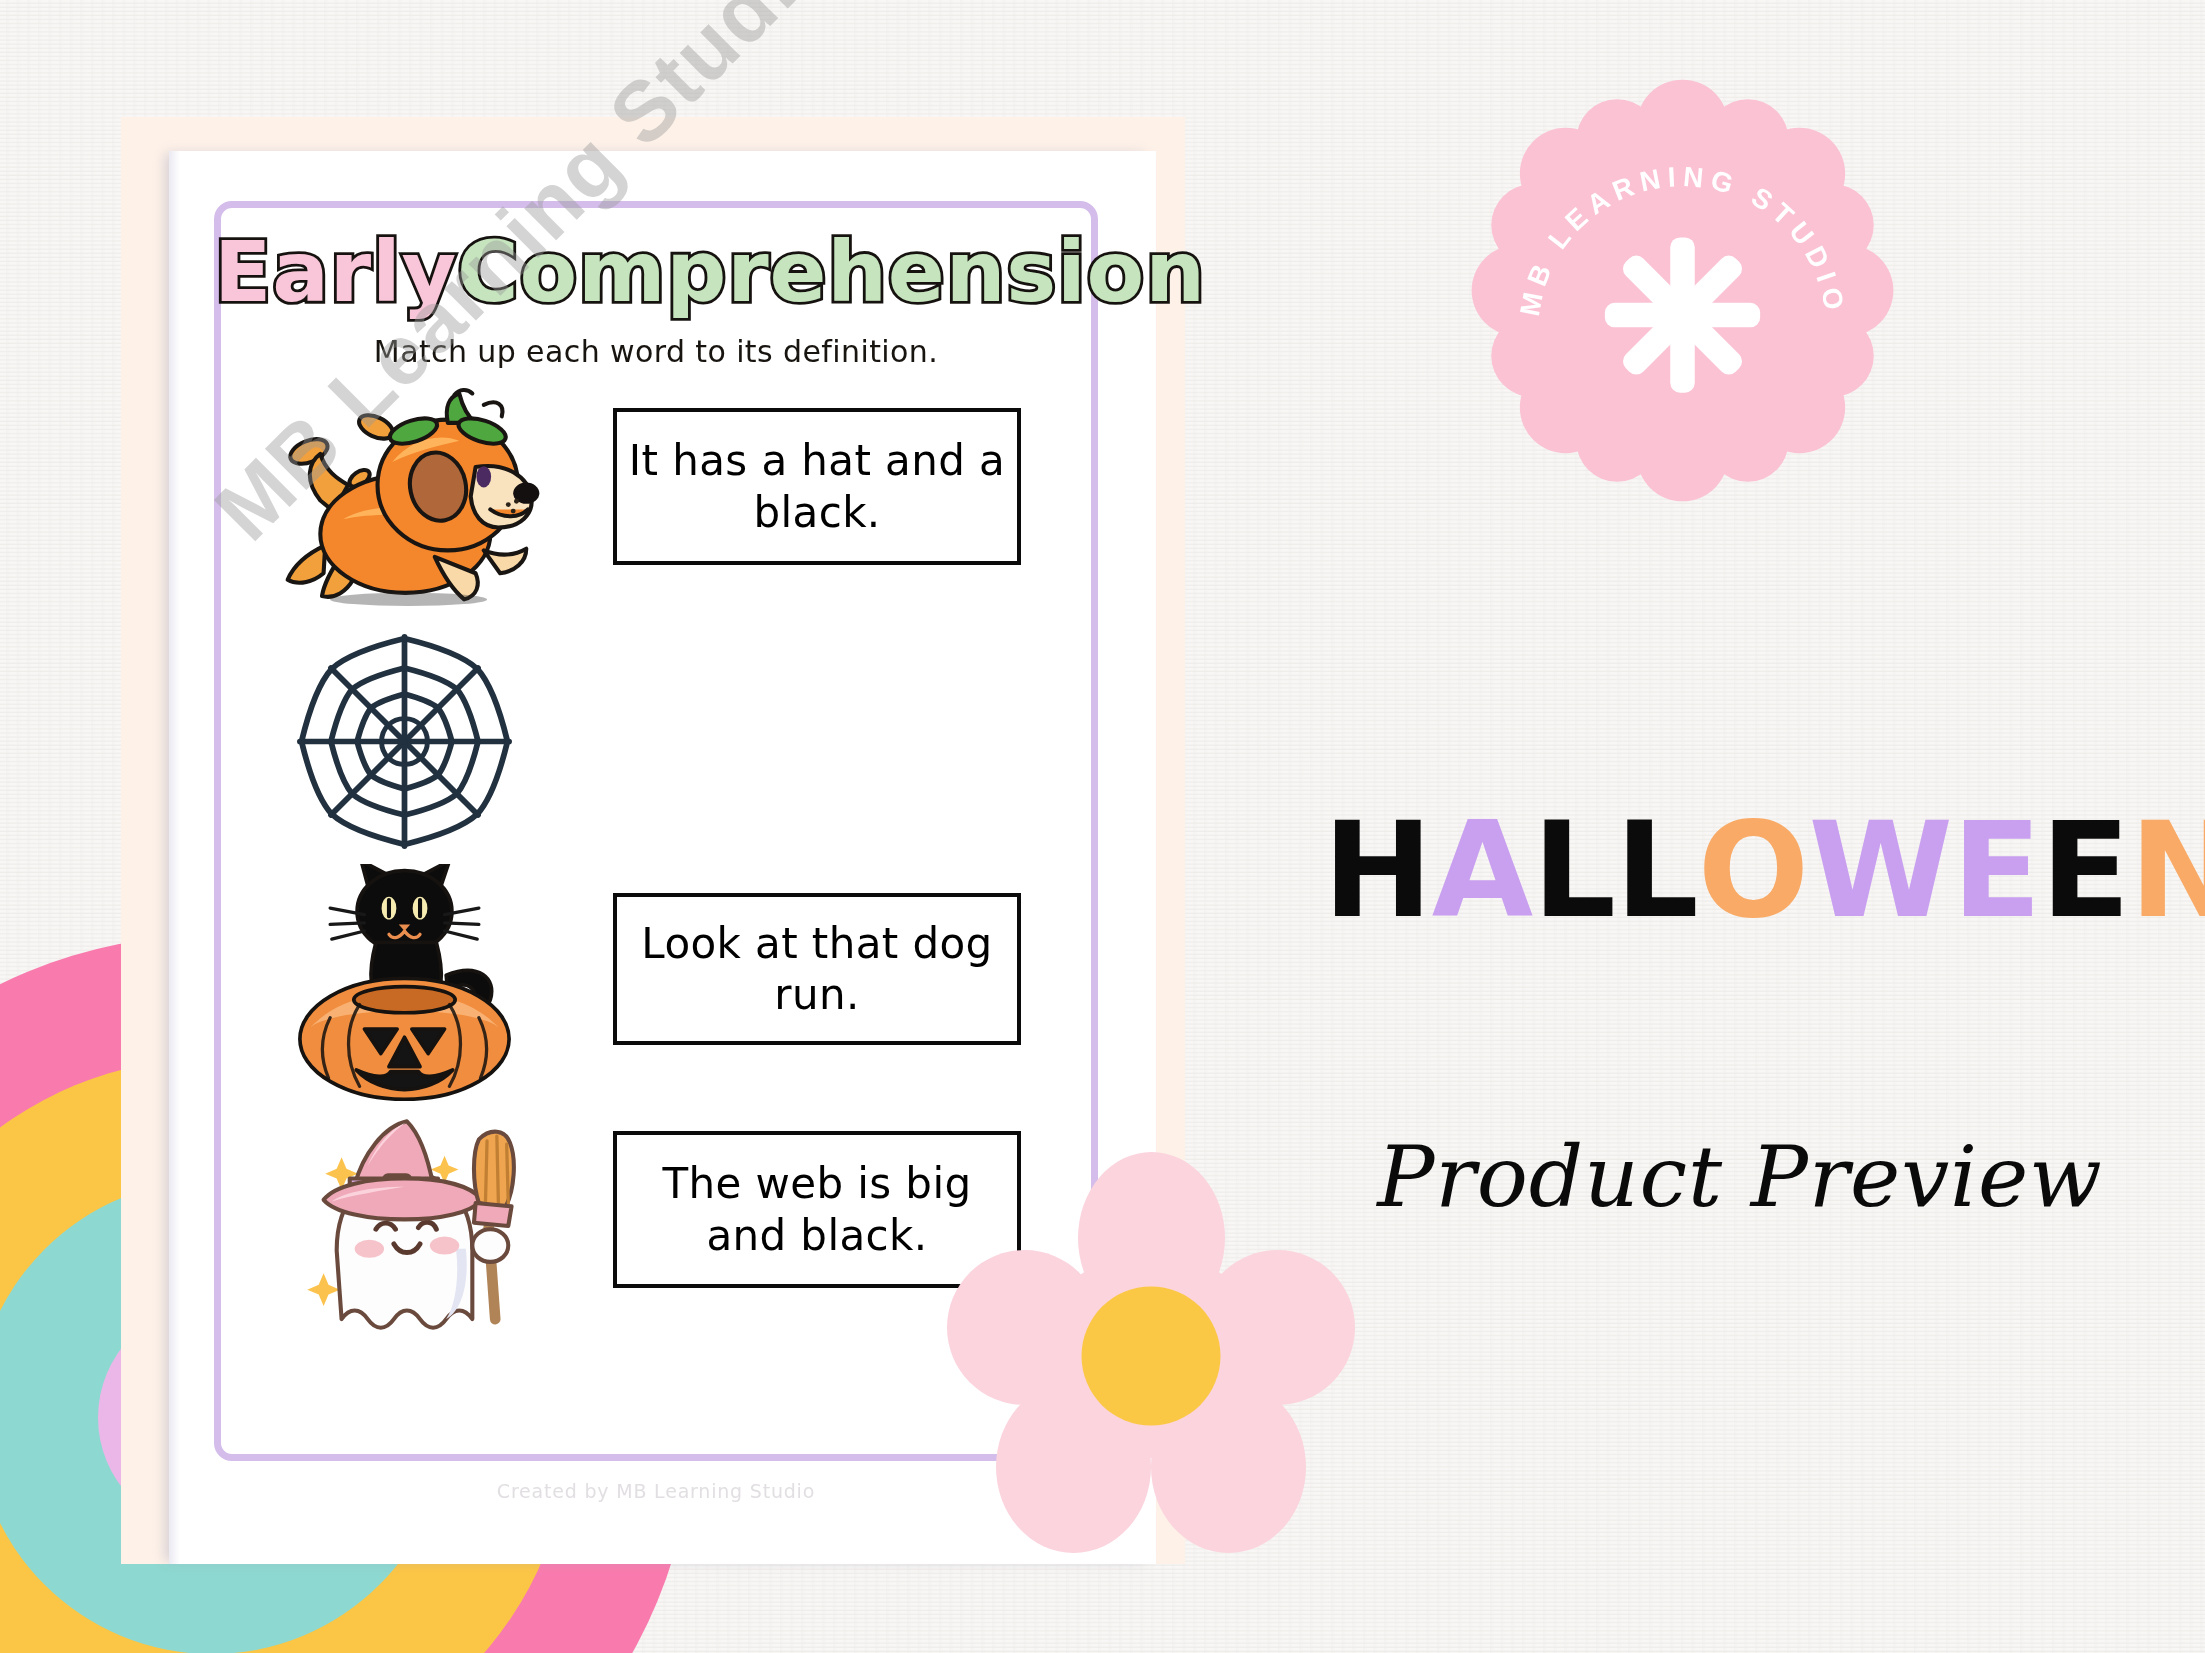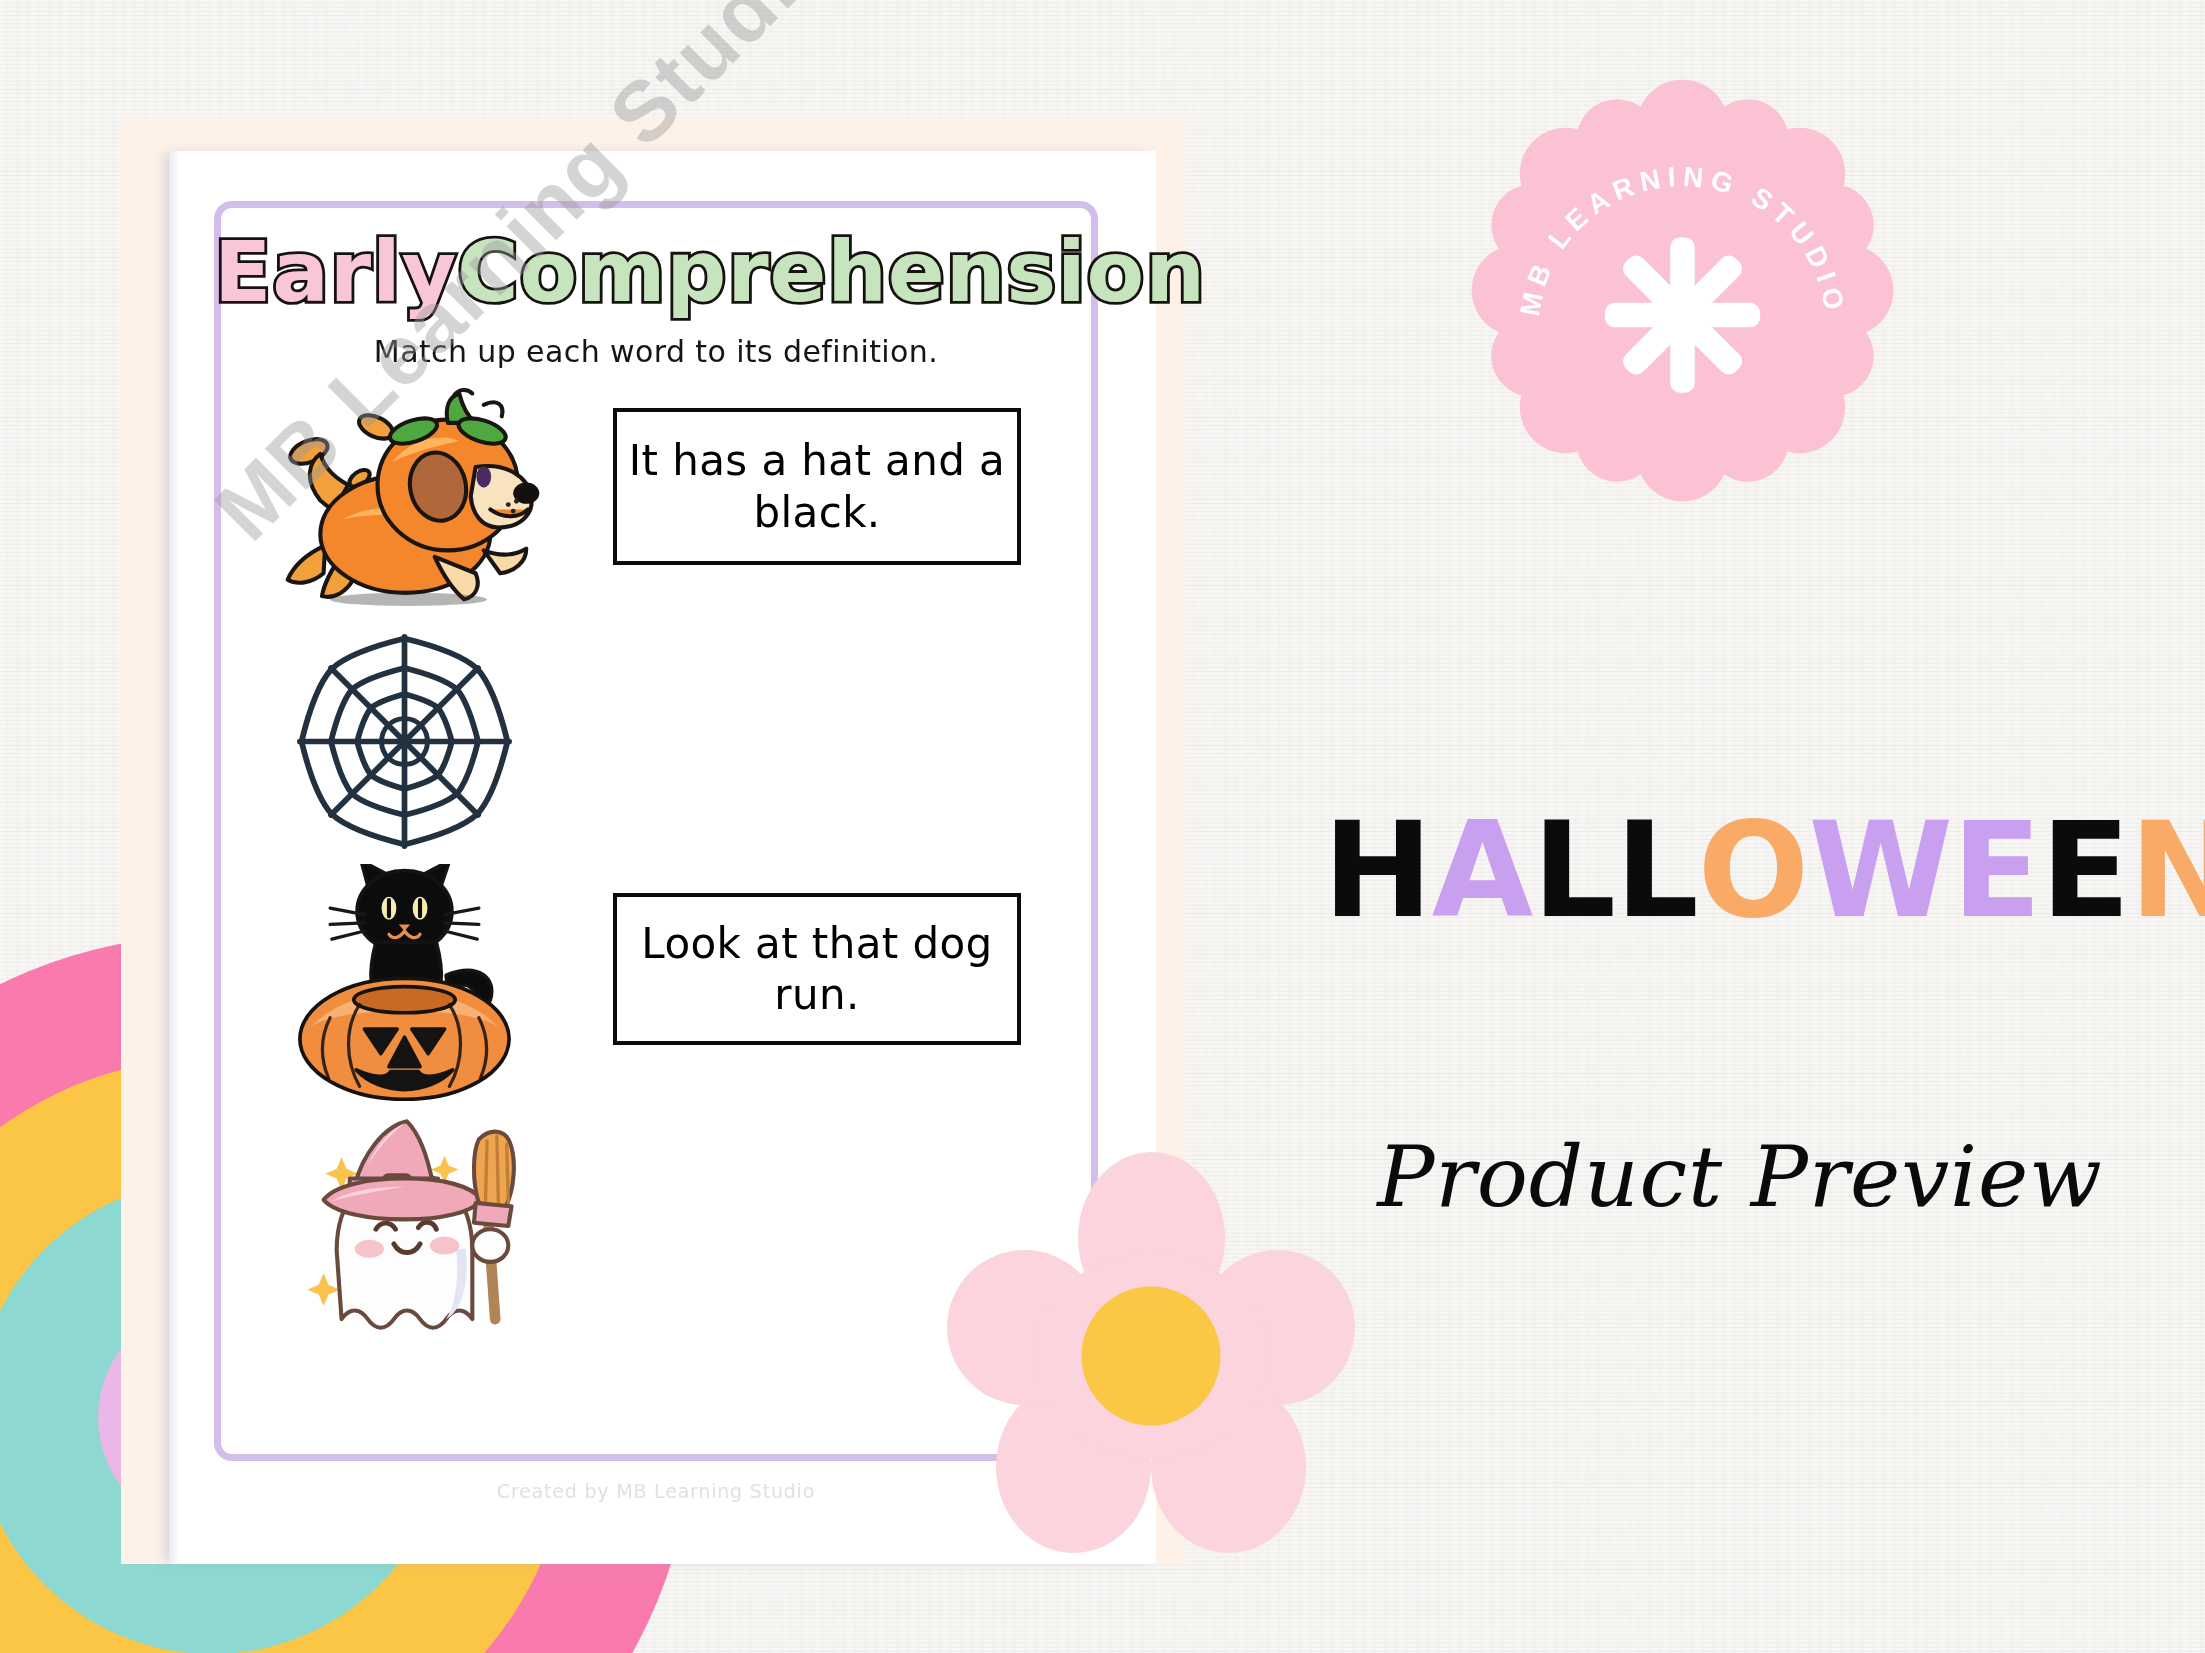--- a/index.html
+++ b/index.html
@@ -328,20 +328,21 @@
           <g stroke="#C07F32" stroke-width="4" fill="none">
             <path d="M296 44 L294 122"></path>
               <path d="M308 38 L310 124"></path>
               <path d="M320 48 L322 120"></path>
           </g>
           <path d="M282 120 L326 124 L322 148 L280 144 Z" fill="#F0A9B9"></path>
           <ellipse cx="300" cy="172" rx="22" ry="20" fill="#FDFDFD"></ellipse>
         </g>
       </svg>
     </div>
+    <div class="defbox">The web is big and black.</div>
   </div>
 
 </div>
 
 <div id="watermark">MB Learning Studio</div>
 <div id="ws-footer">Created by MB Learning Studio</div>
 
 <div id="flower">
   <div class="petal" style="left:131px;top:0px;width:147px;height:172px;"></div>
   <div class="petal" style="left:253px;top:98px;width:155px;height:155px;"></div>

